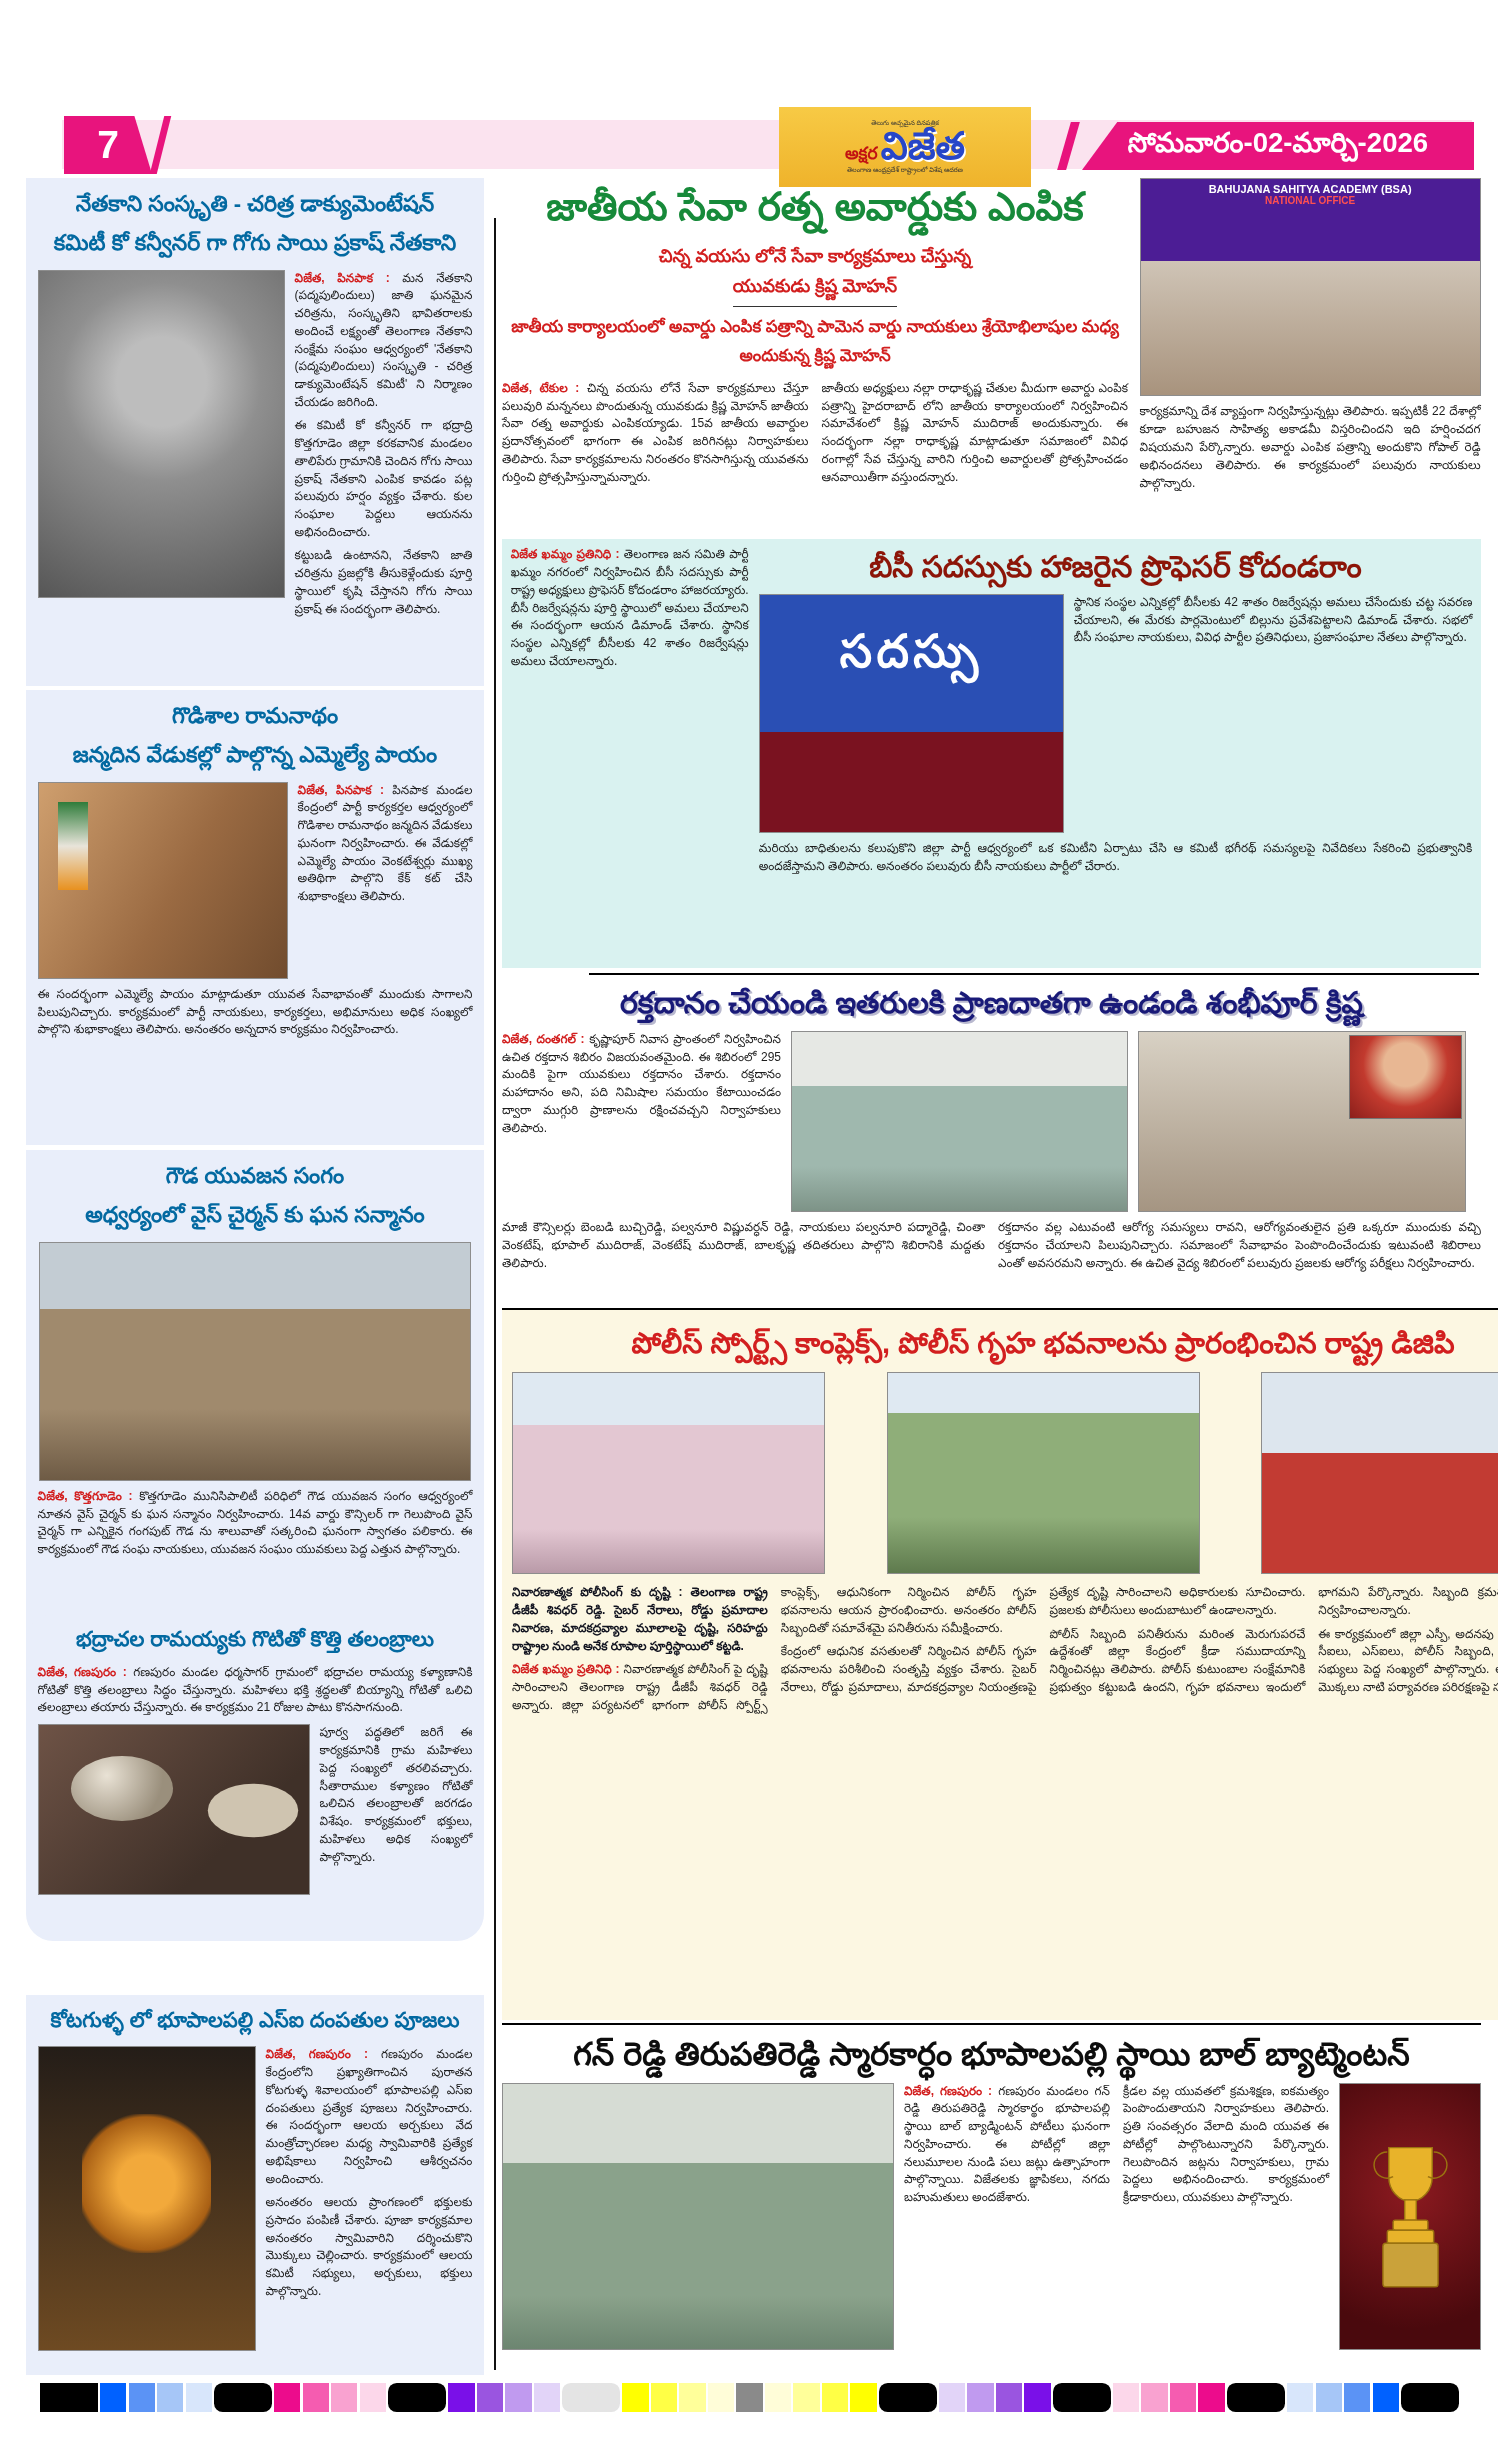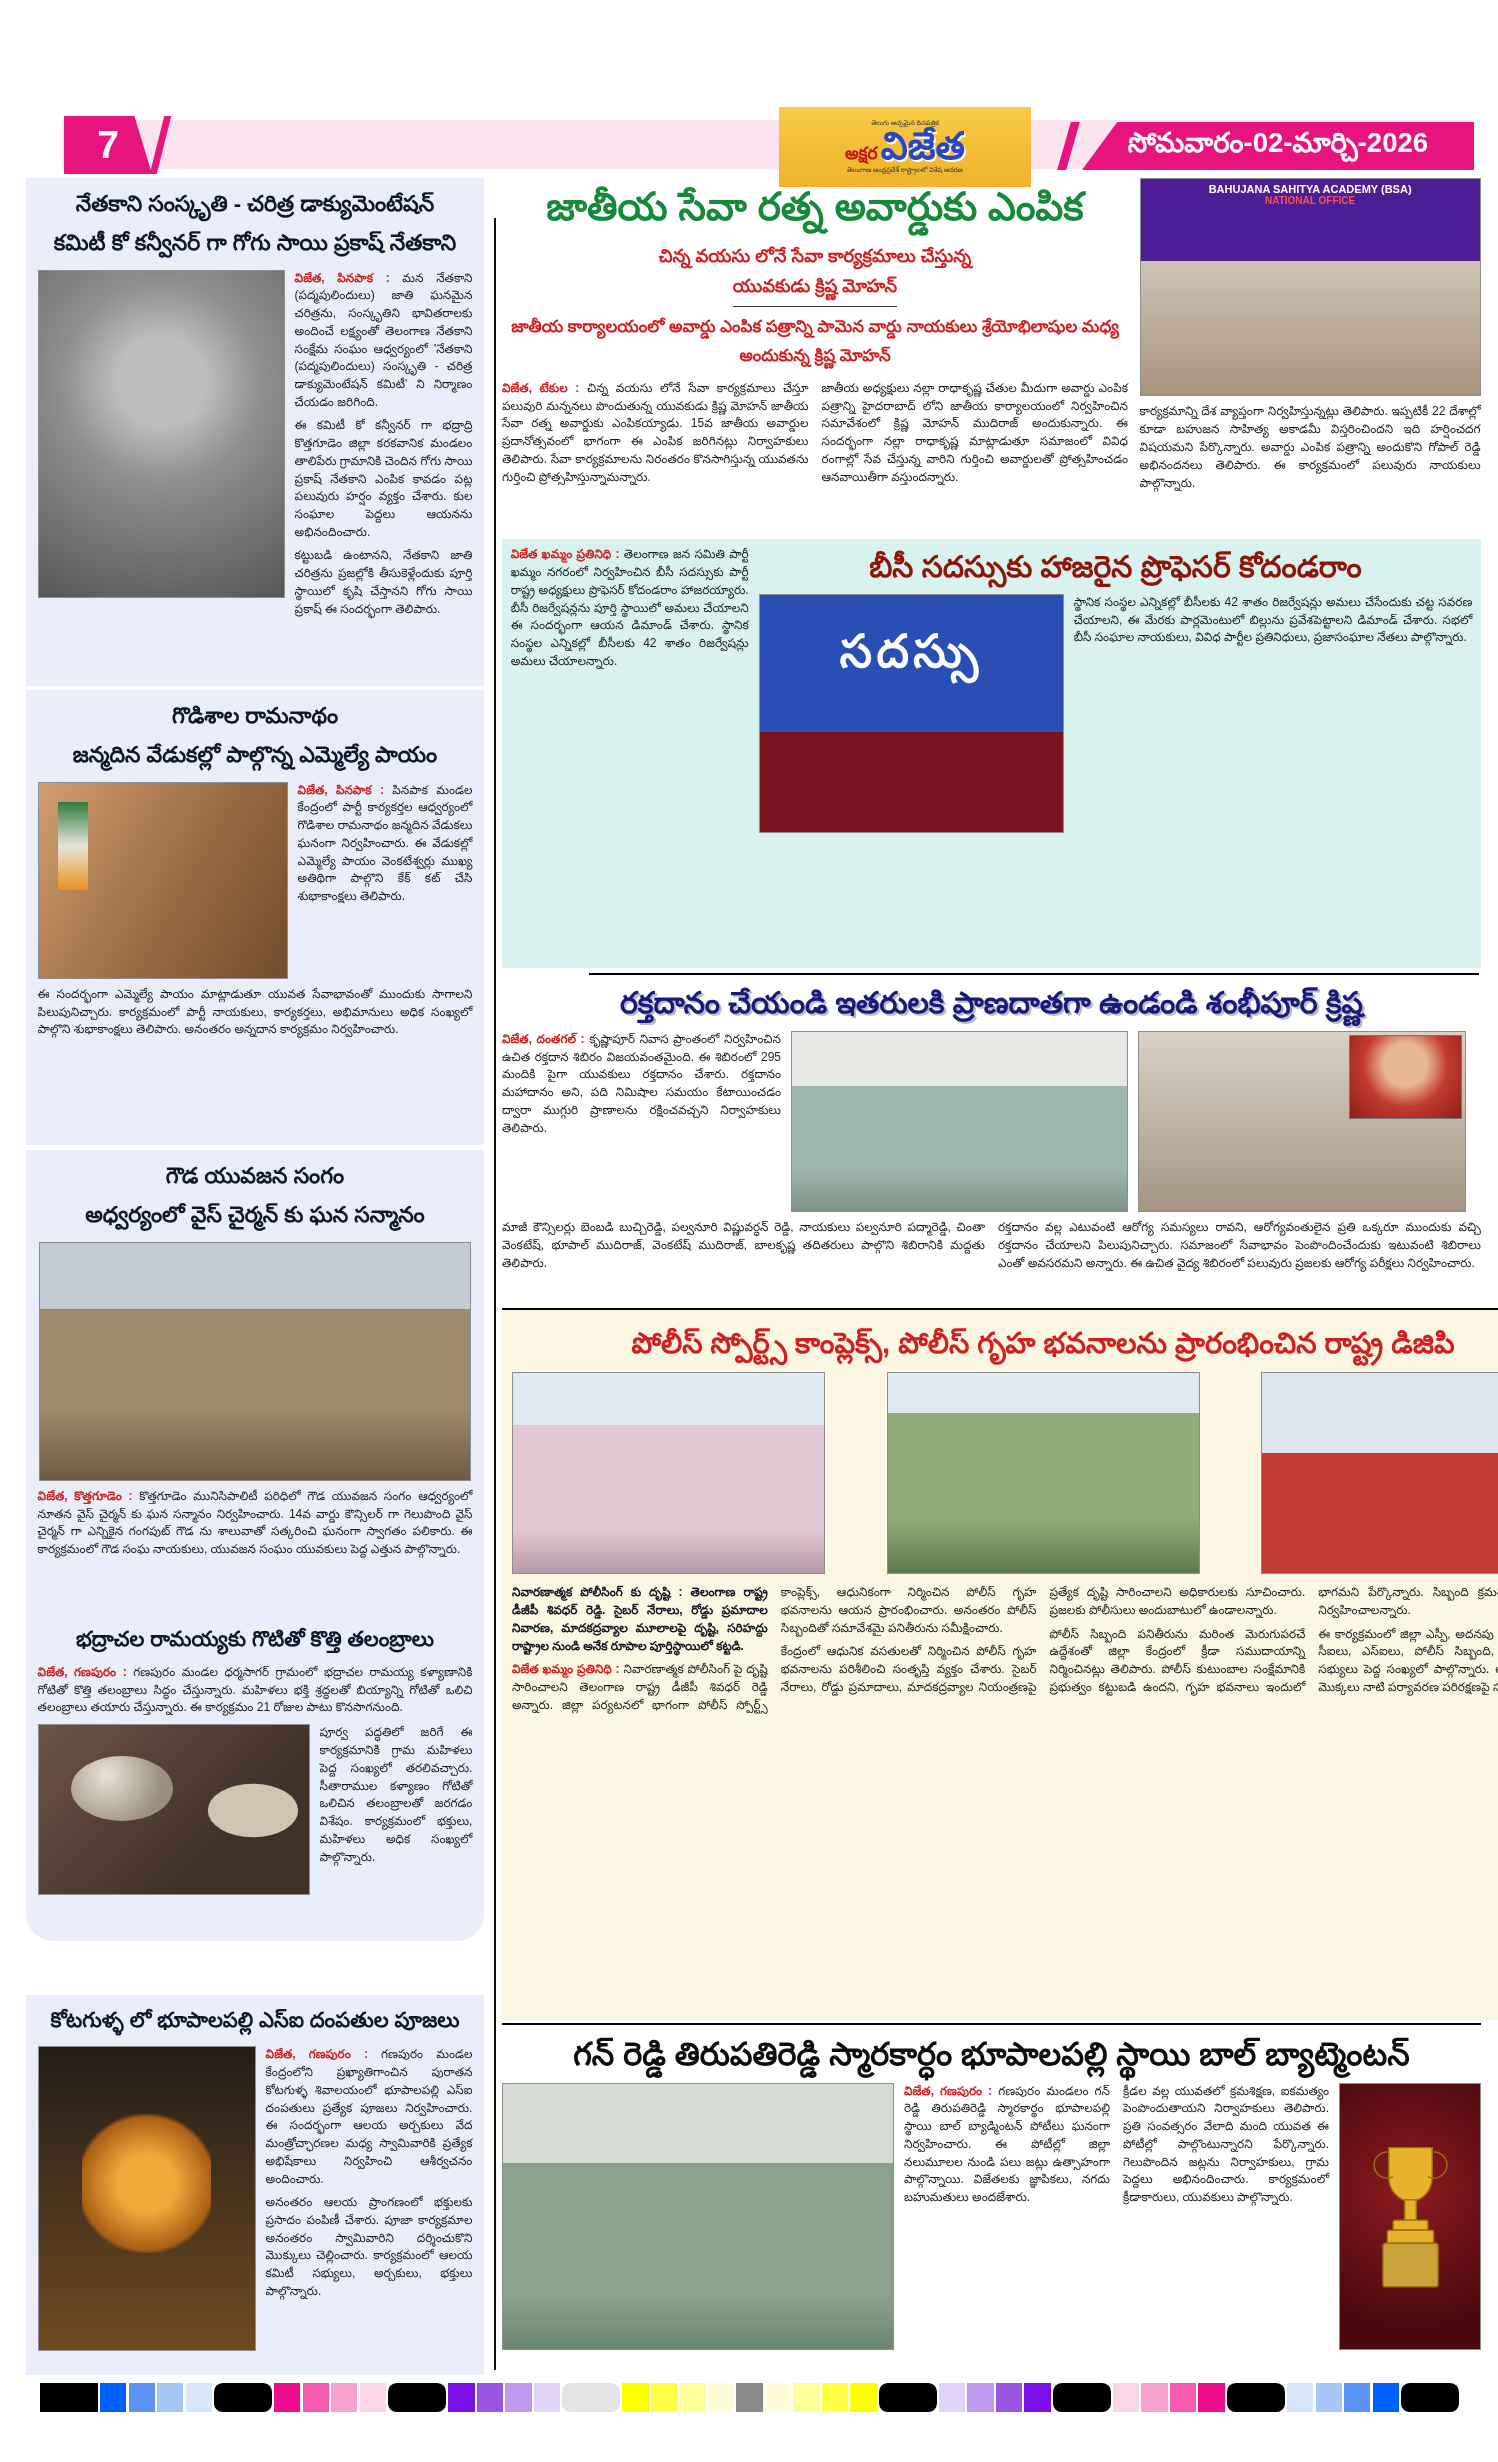--- a/index.html
+++ b/index.html
@@ -21,21 +21,21 @@
   .logo .ttl{color:#2746c8;font-size:38px;font-weight:bold;text-shadow:1.5px 1.5px 0 #fff;}
   .dateplate{position:absolute;left:1082px;top:122px;width:392px;height:48px;background:var(--magenta,#e8147d);
         clip-path:polygon(9% 0,100% 0,100% 100%,0 100%);display:flex;align-items:center;justify-content:center;}
   .dateplate span{color:#fff;font-weight:bold;font-size:27.6px;}
   .datestripe{position:absolute;left:1064px;top:122px;width:8.7px;height:48px;background:var(--magenta,#e8147d);transform:skewX(-16deg);}
 
   
   .vdiv{position:absolute;left:494px;top:218px;width:2.2px;height:2152px;background:#111;}
   .hr{position:absolute;height:2.2px;background:#000;}
   .lpanel{position:absolute;left:26px;width:458px;background:var(--bluebg,#e9eefa);box-sizing:border-box;padding:7.3px 11.6px;}
-  .lhead{font-weight:bold;color:#0f172a;text-align:center;font-size:22px;line-height:1.75;}
+  .lhead{font-weight:bold;color:#0369a1;text-align:center;font-size:22px;line-height:1.75;}
   .body{font-size:12px;line-height:1.48;text-align:justify;color:#1d1d1d;}
   .body p{margin:0 0 5.8px 0;}
   .dl{color:var(--red,#d21f1f);font-weight:bold;}
   .row{display:flex;gap:10px;margin-top:7.3px;}
   .ph{position:relative;border:0.7px solid #8d8d8d;box-sizing:border-box;overflow:hidden;flex-shrink:0;}
   .cols2{column-count:2;column-gap:13px;}
   .cols4{column-count:4;column-gap:13px;}
 
   
   .ph-portrait{background:radial-gradient(circle at 50% 34%,#bdbdbd 0 18%,#8f8f8f 40%,#565656 100%);}
@@ -227,20 +227,23 @@
     <div class="r2-main">
       <div class="r2-head">బీసీ సదస్సుకు హాజరైన ప్రొఫెసర్ కోదండరాం</div>
       <div class="row" style="margin-top:0;">
         <div class="ph ph-meeting" style="width:305px;height:239px;">
           <div class="banner-label">సదస్సు</div>
         </div>
         <div class="body">
           <p>స్థానిక సంస్థల ఎన్నికల్లో బీసీలకు 42 శాతం రిజర్వేషన్లు అమలు చేసేందుకు చట్ట సవరణ చేయాలని, ఈ మేరకు పార్లమెంటులో బిల్లును ప్రవేశపెట్టాలని డిమాండ్ చేశారు. సభలో బీసీ సంఘాల నాయకులు, వివిధ పార్టీల ప్రతినిధులు, ప్రజాసంఘాల నేతలు పాల్గొన్నారు.</p>
         </div>
       </div>
+      <div class="body" style="margin-top:7.3px;">
+        <p>మరియు బాధితులను కలుపుకొని జిల్లా పార్టీ ఆధ్వర్యంలో ఒక కమిటీని ఏర్పాటు చేసి ఆ కమిటీ భగీరథ్ సమస్యలపై నివేదికలు సేకరించి ప్రభుత్వానికి అందజేస్తామని తెలిపారు. అనంతరం పలువురు బీసీ నాయకులు పార్టీలో చేరారు.</p>
+      </div>
     </div>
   </div>
 
   <div class="hr" style="left:589px;top:973px;width:890px;"></div>
   <div class="r3">
     <div class="r3-head">రక్తదానం చేయండి ఇతరులకి ప్రాణదాతగా ఉండండి శంభీపూర్ క్రిష్ణ</div>
     <div class="row" style="margin-top:2.9px;">
       <div class="body" style="width:279px;">
         <p><span class="dl">విజేత, దంతగల్ :</span>
            <span>కృష్ణాపూర్ నివాస ప్రాంతంలో నిర్వహించిన ఉచిత రక్తదాన శిబిరం విజయవంతమైంది. ఈ శిబిరంలో 295 మందికి పైగా యువకులు రక్తదానం చేశారు. రక్తదానం మహాదానం అని, పది నిమిషాల సమయం కేటాయించడం ద్వారా ముగ్గురి ప్రాణాలను రక్షించవచ్చని నిర్వాహకులు తెలిపారు.</span></p>

